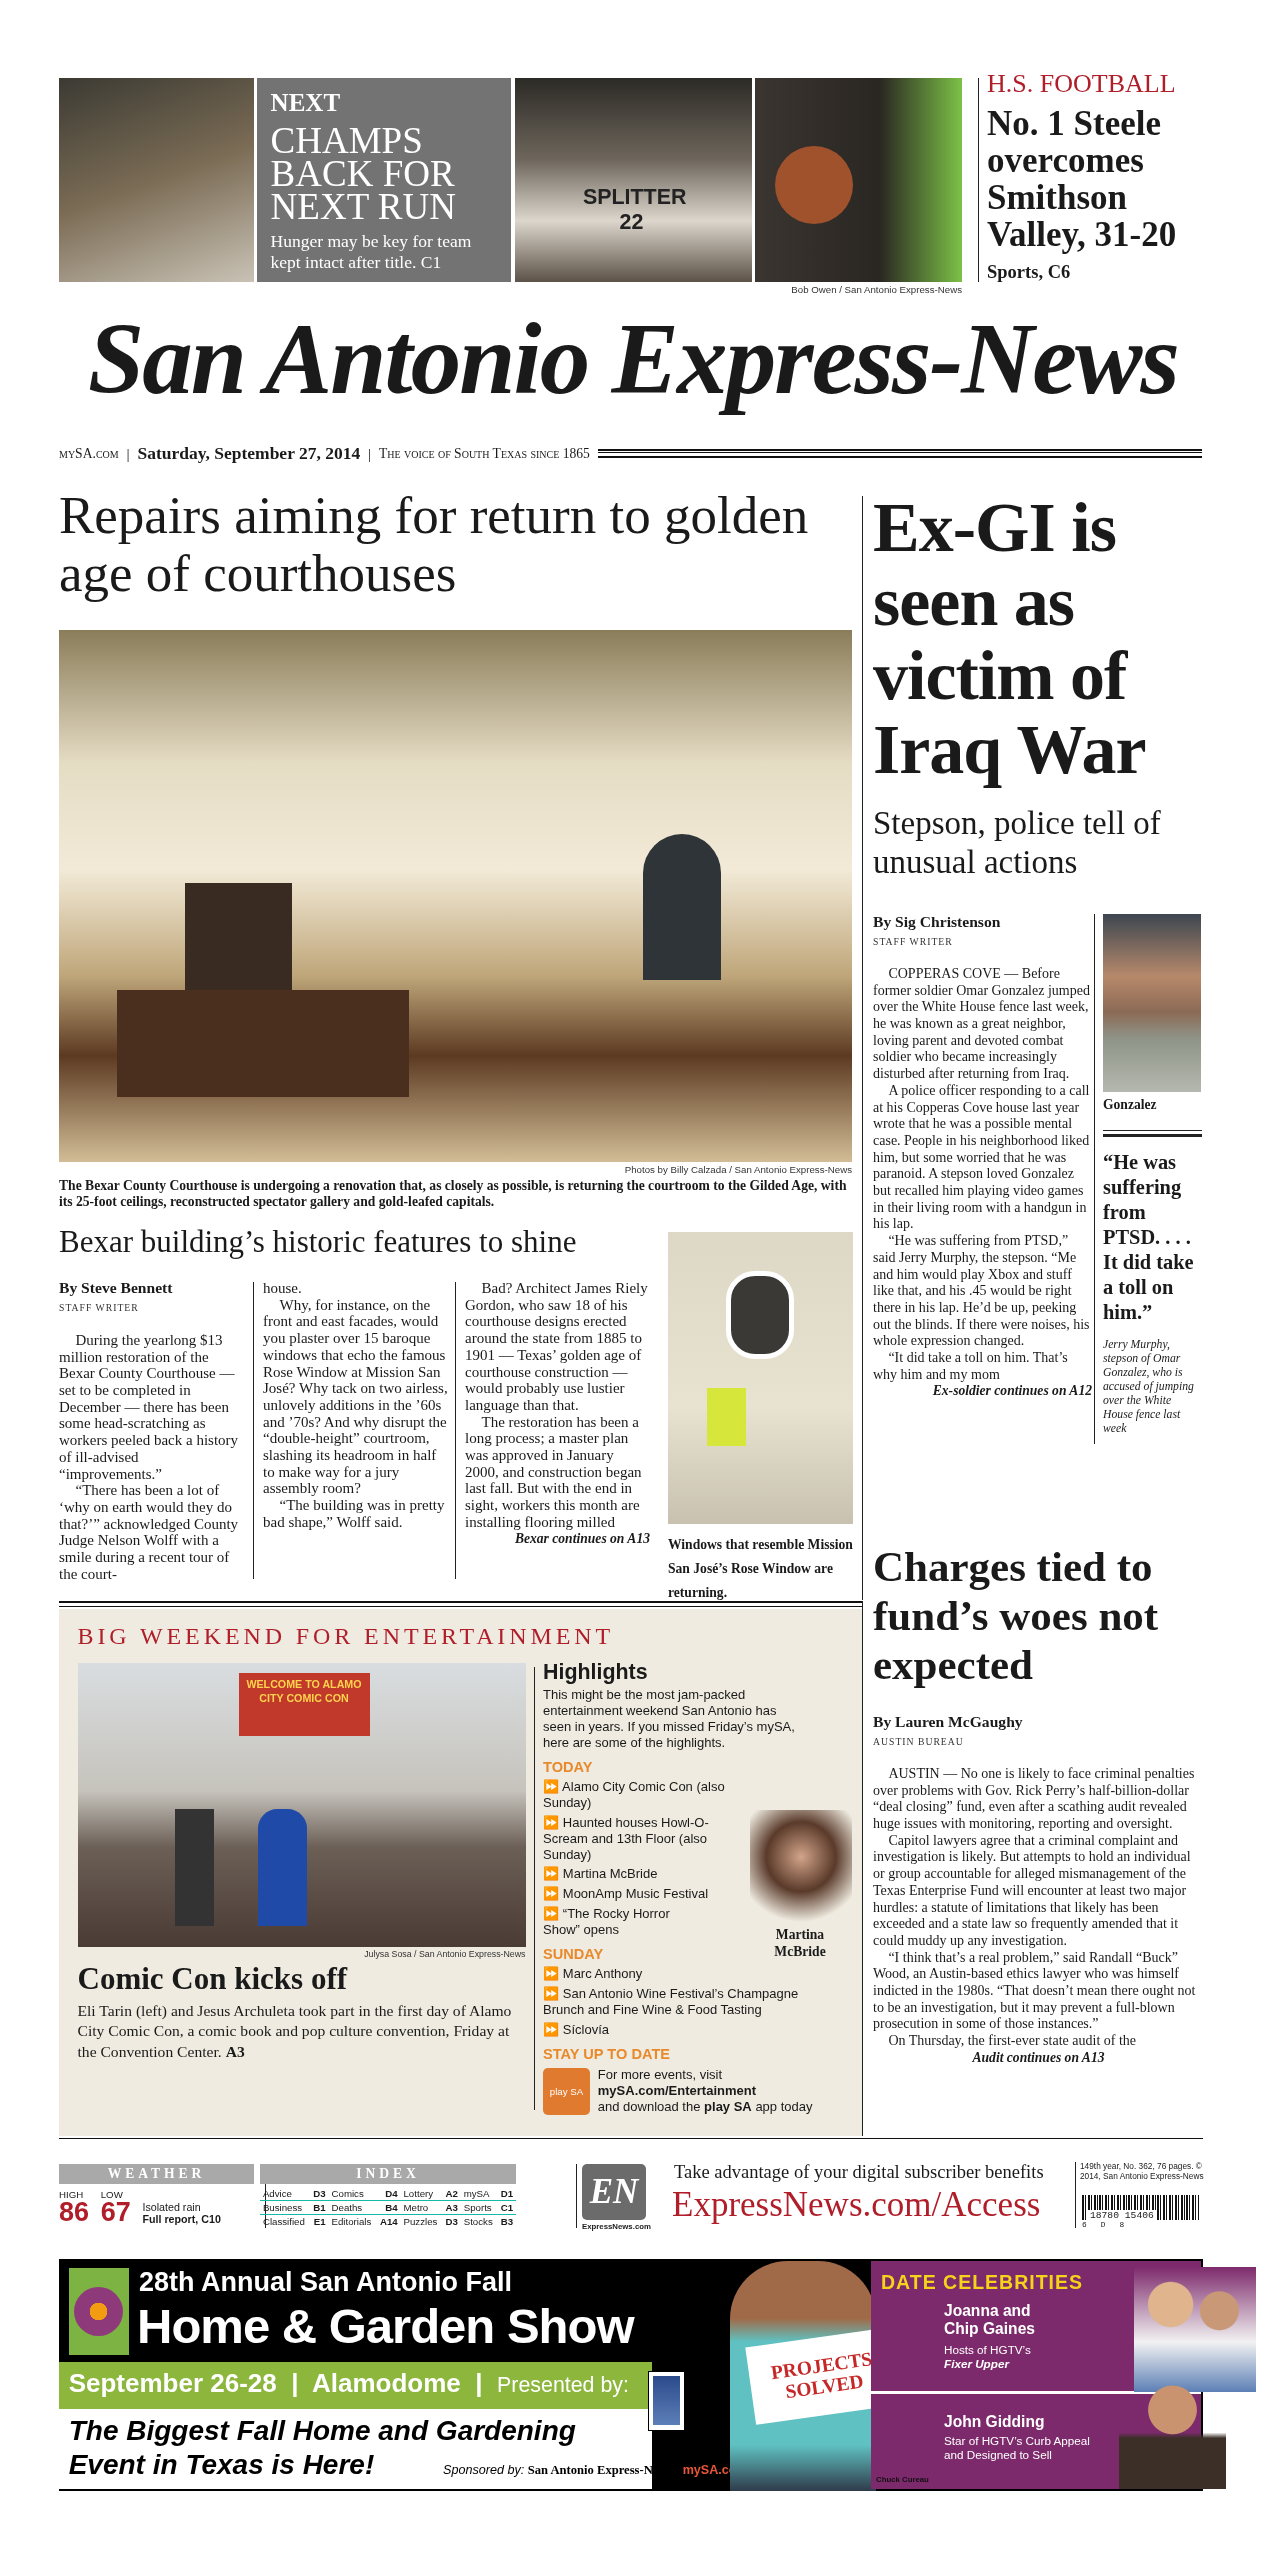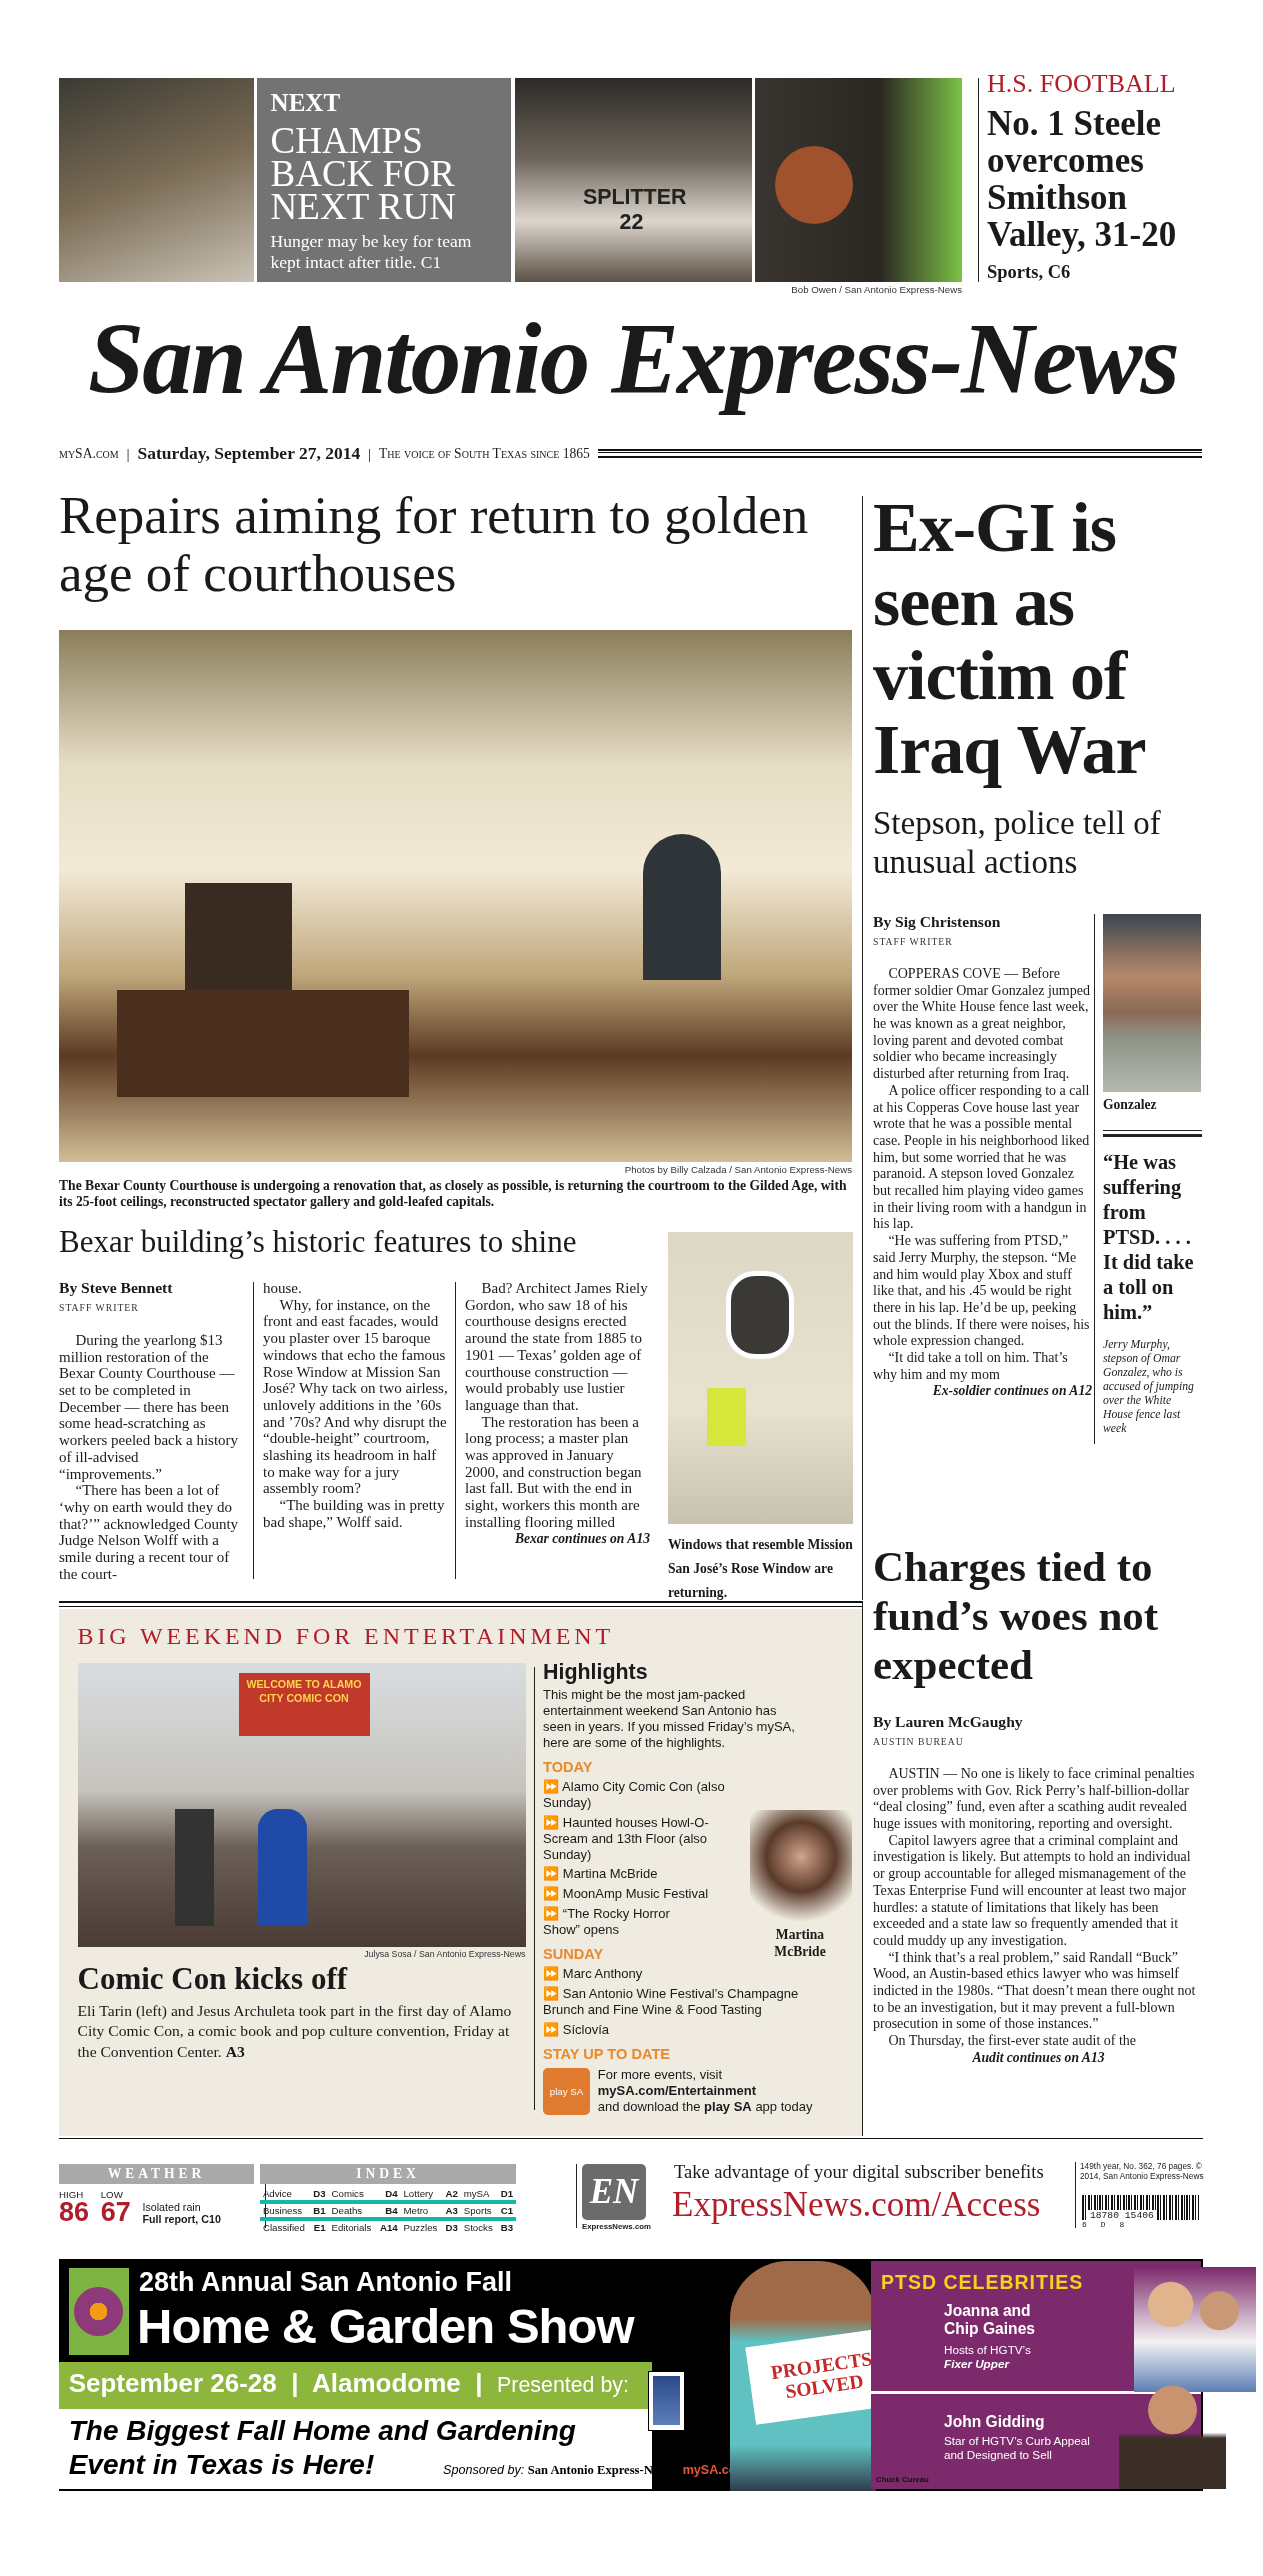--- a/index.html
+++ b/index.html
@@ -25,21 +25,21 @@
 .byline{font-weight:bold;font-size:15.6px}
 .byrole{font-size:9.7px;letter-spacing:1px;color:#333;margin-top:2.9px}
 .vr{border-left:1px solid #222}
 .ent{background:#efebe0}
 .ent h2{color:#b01e2a;font-size:24px;letter-spacing:3.9px;font-weight:normal}
 .hl-head{font-family:"Liberation Sans",sans-serif;font-weight:bold;font-size:21.4px}
 .hl-text{font-family:"Liberation Sans",sans-serif;font-size:13px;line-height:16px}
 .hl-sec{font-family:"Liberation Sans",sans-serif;font-weight:bold;color:#e88a2b;font-size:14.6px;margin-top:7.8px}
 .hl-item{font-family:"Liberation Sans",sans-serif;font-size:13px;line-height:16px;margin-top:3.9px}
 .gray-bar{background:#a9a9a9;color:#fff;text-align:center;font-weight:bold;letter-spacing:3.9px;font-size:13.6px;height:19.5px;line-height:19.5px}
-.idx td{font-family:"Liberation Sans",sans-serif;font-size:9.7px;padding:1px 2.9px;border-bottom:4px solid #14b8a6}
+.idx td{font-family:"Liberation Sans",sans-serif;font-size:9.7px;padding:1px 2.9px;border-bottom:1px solid #14b8a6}
 .idx td.pg{font-weight:bold;text-align:right}
 .ad{background:#000}
 </style>
 </head>
 <body>
 
 <div class="abs photo" style="left:59px;top:78px;width:195px;height:204px;background:linear-gradient(160deg,#3b3a33 0%,#7b6c55 50%,#c9c2b5 100%)"></div>
 <div class="abs teaser-box" style="left:257px;top:78px;width:254px;height:204px">
   <div class="teaser-kicker">NEXT</div>
   <div class="teaser-head">CHAMPS BACK FOR NEXT RUN</div>
@@ -261,21 +261,21 @@
     </div>
   <div class="abs sans" style="left:9.7px;top:156px;font-size:28px;font-weight:bold;font-style:italic;color:#000">The Biggest Fall Home and Gardening</div>
   <div class="abs sans" style="left:9.7px;top:190px;font-size:28px;font-weight:bold;font-style:italic;color:#000">Event in Texas is Here!</div>
   <div class="abs sans" style="left:384px;top:204px;font-size:12.6px;color:#000;white-space:nowrap">
     <i>Sponsored by:</i> <b style="font-family:'Liberation Serif',serif">San Antonio Express-News</b> | <b style="color:#e8563a">mySA.com</b>
   </div>
   <div class="abs" style="left:671px;top:1.9px;width:146px;height:230px;background:linear-gradient(180deg,#a06a48 0%,#a06a48 25%,#5fc1c1 35%,#5fc1c1 80%,#2f3b4a 100%);border-radius:58px 58px 0 0"></div>
   <div class="abs" style="left:691px;top:78px;width:146px;height:78px;background:#fff;transform:rotate(-8deg);display:flex;align-items:center;justify-content:center;text-align:center;color:#c62828;font-weight:bold;font-size:19.5px;line-height:21.4px">PROJECTS SOLVED</div>
   <div class="abs" style="left:812px;top:1.9px;width:330px;height:228px;background:#7d2a6c"></div>
   <div class="abs" style="left:812px;top:132px;width:330px;border-top:3.9px solid #fff"></div>
-  <div class="abs sans" style="left:822px;top:11.7px;color:#f5d31a;font-weight:bold;font-size:19.5px;letter-spacing:1px">PTSD CELEBRITIES</div>
+  <div class="abs sans" style="left:822px;top:11.7px;color:#f5d31a;font-weight:bold;font-size:19.5px;letter-spacing:1px">DATE CELEBRITIES</div>
   <div class="abs sans" style="left:885px;top:43px;width:107px;color:#fff;font-weight:bold;font-size:15.6px;line-height:17.5px">Joanna and Chip Gaines</div>
   <div class="abs sans" style="left:885px;top:84px;color:#fff;font-size:11.7px;line-height:13.6px"><div>Hosts of HGTV’s</div><b><i>Fixer Upper</i></b></div>
   <div class="abs" style="left:1075px;top:7.8px;width:122px;height:125px;background:radial-gradient(circle at 30% 30%,#e0b58d 0 18%,transparent 19%),radial-gradient(circle at 70% 35%,#c99977 0 16%,transparent 17%),linear-gradient(180deg,#7d2a6c 0%,#f2f2f2 60%,#5c7fb5 100%)"></div>
   <div class="abs sans" style="left:885px;top:154px;color:#fff;font-weight:bold;font-size:15.6px">John Gidding</div>
   <div class="abs sans" style="left:885px;top:175px;color:#fff;font-size:11.7px;line-height:13.6px">
       <div>Star of HGTV’s Curb Appeal</div>
       <div>and Designed to Sell</div>
     </div>
   <div class="abs" style="left:1060px;top:117px;width:107px;height:113px;background:radial-gradient(circle at 50% 30%,#c99370 0 25%,transparent 26%),linear-gradient(180deg,transparent 50%,#3b2f28 55%)"></div>
   <div class="abs sans" style="left:817px;top:216px;font-size:7.8px;color:#111;font-weight:bold">Chuck Cureau</div>

